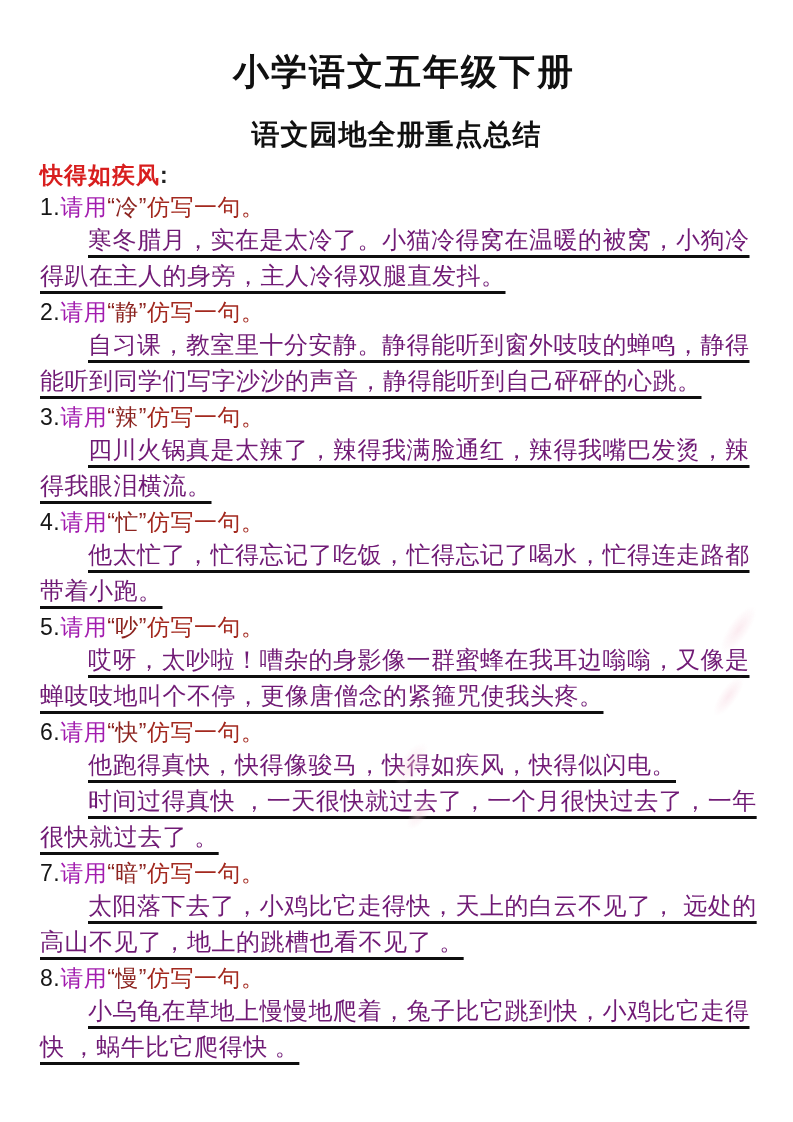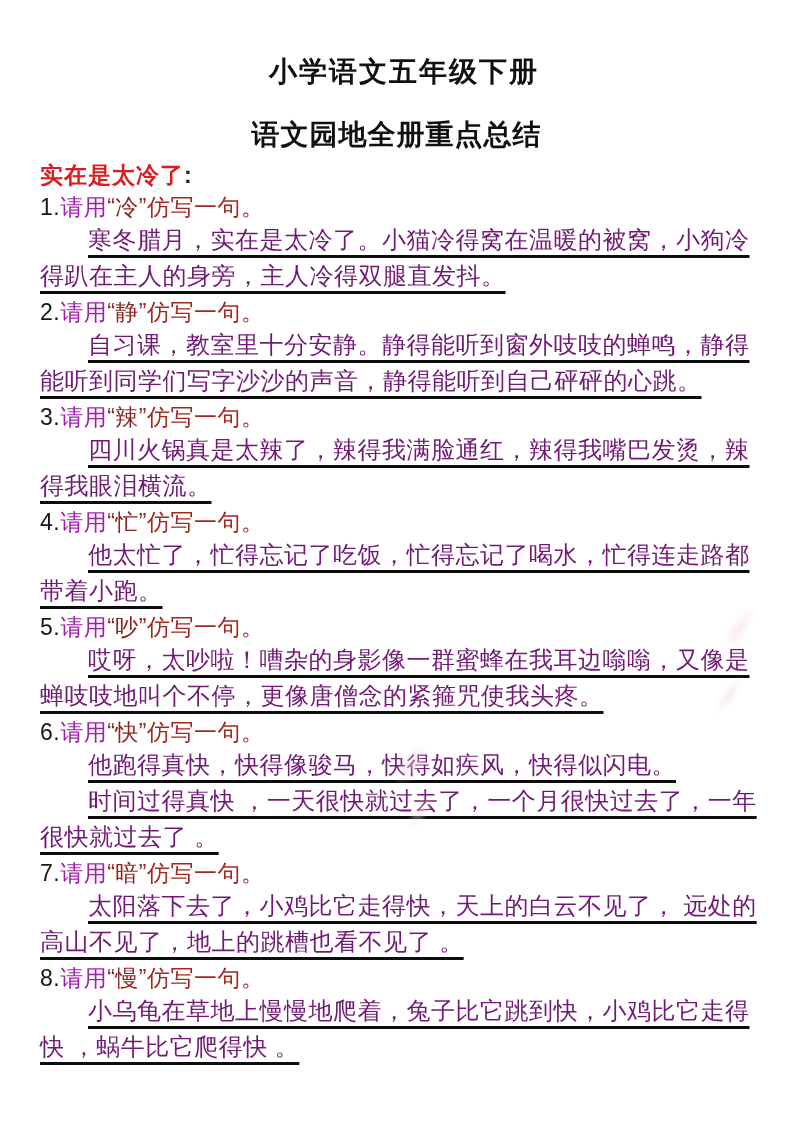--- a/index.html
+++ b/index.html
@@ -16,21 +16,21 @@
   .page {
     position: relative;
     width: 793px;
     height: 1122px;
     overflow: hidden;
     background: #ffffff;
   }
   .doc-title {
     margin: 46px 0 0 0;
     text-align: center;
-    font-size: 28px;
+    font-size: 36px;
     line-height: 52px;
     font-weight: 900;
     letter-spacing: 2px;
     color: #101010;
     padding-left: 15px;
   }
   .doc-subtitle {
     margin: 20px 0 0 0;
     text-align: center;
     font-size: 28px;
@@ -104,21 +104,21 @@
     transform: rotate(35deg);
   }
 </style>
 </head>
 <body>
 
 <div class="page">
   <h1 class="doc-title">小学语文五年级下册</h1>
   <h2 class="doc-subtitle">语文园地全册重点总结</h2>
 
-  <div class="unit-heading"><span class="red-part">实在是太冷了</span><span class="colon-part">:</span></div>
+  <div class="unit-heading"><span class="red-part">快得如疾风</span><span class="colon-part">:</span></div>
 
 
   <div class="sections" id="sections">
   <section class="qa">
     <div class="q"><span class="num">1.</span><span class="lead">请用</span><span class="target">“冷”</span><span class="tail">仿写一句。</span></div>
     <div class="answers">
           <p class="ans">寒冬腊月，实在是太冷了。小猫冷得窝在温暖的被窝，小狗冷得趴在主人的身旁，主人冷得双腿直发抖。</p>
         </div>
   </section>
 

